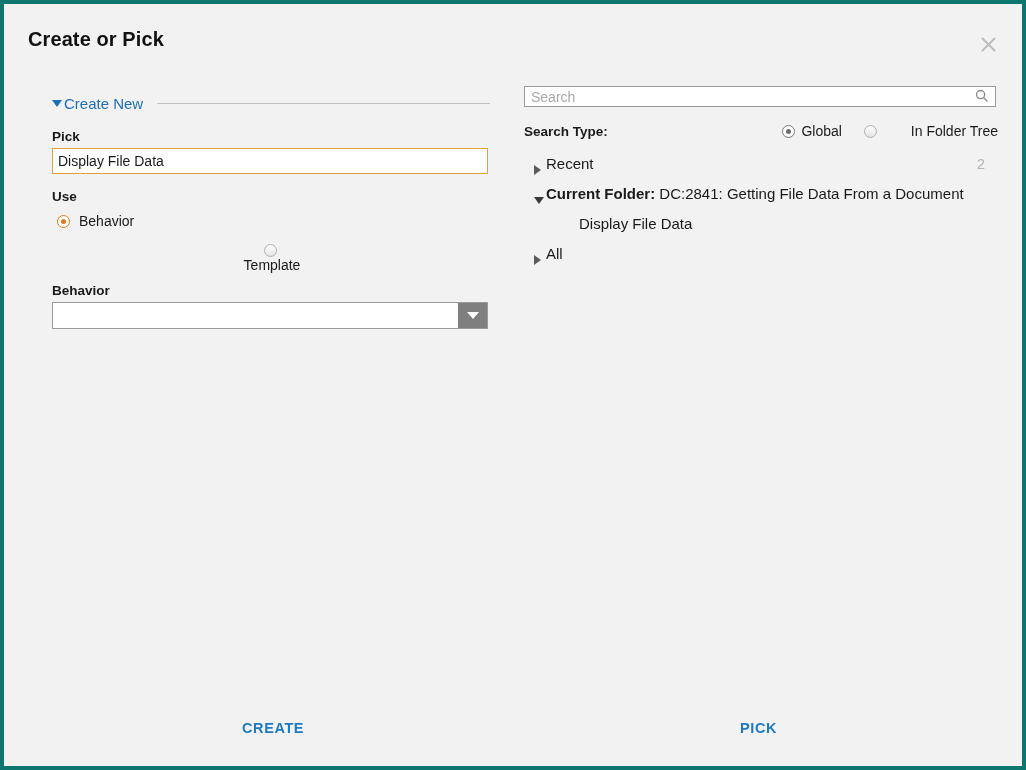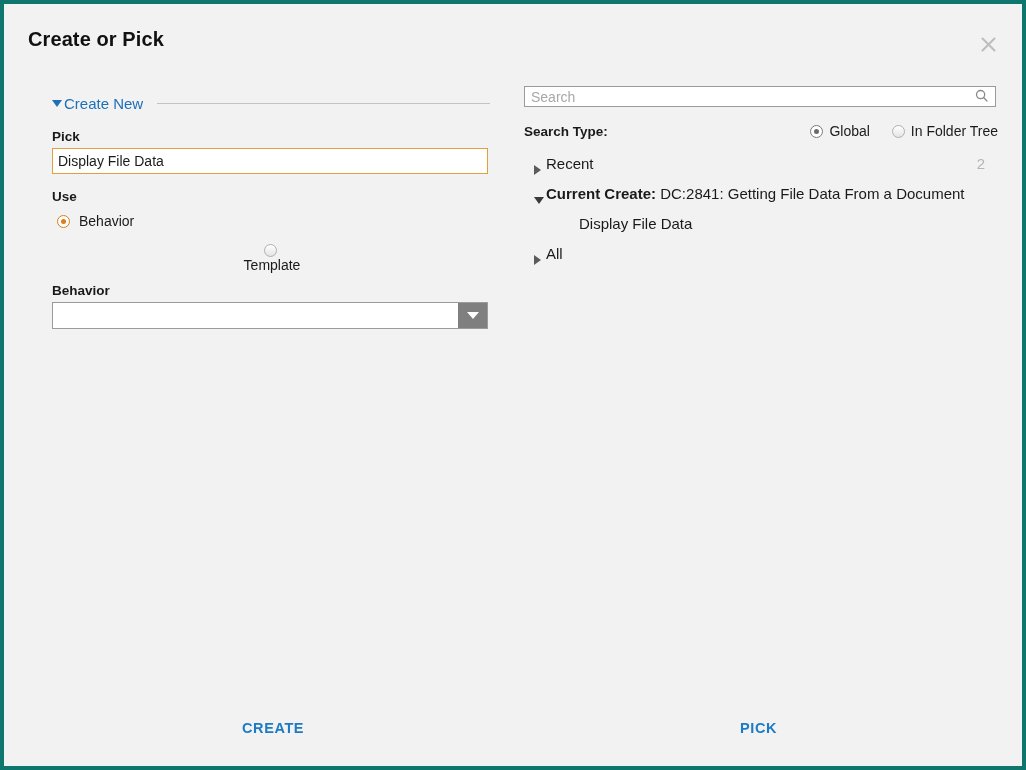--- a/index.html
+++ b/index.html
@@ -211,21 +211,21 @@
     font-size: 13.5px;
     font-weight: bold;
     color: #1a1a1a;
   }
   #search-type-options {
     margin-left: auto;
     display: flex;
     align-items: center;
   }
   #search-type-options .radio-row { margin-top: 0; }
-  #search-type-options .radio-row + .radio-row { margin-left: 22px; }
+  #search-type-options .radio-row + .radio-row { margin-left: 22px; gap: 28px; }
   #search-type-options .radio-mark { margin-left: 0; margin-right: 6px; }
 
   
   #tree { margin-top: 14px; }
   .tree-row {
     display: flex;
     height: 30px;
     cursor: pointer;
     user-select: none;
   }
@@ -365,21 +365,21 @@
           </span>
         <span class="tree-text">Recent</span>
         <span class="tree-count">2</span>
       </div>
 
       <div class="tree-row">
         <span class="tree-caret">
             <i class="down"></i>
           </span>
         <span class="tree-text">
-          <b>Current Create:</b><span>&nbsp;</span><span>DC:2841: Getting File Data From a Document</span>
+          <b>Current Folder:</b><span>&nbsp;</span><span>DC:2841: Getting File Data From a Document</span>
         </span>
       </div>
 
       <div class="tree-row">
         <span class="tree-text tree-indent-1">Display File Data</span>
       </div>
 
       <div class="tree-row">
         <span class="tree-caret">
             <i class="right"></i>

